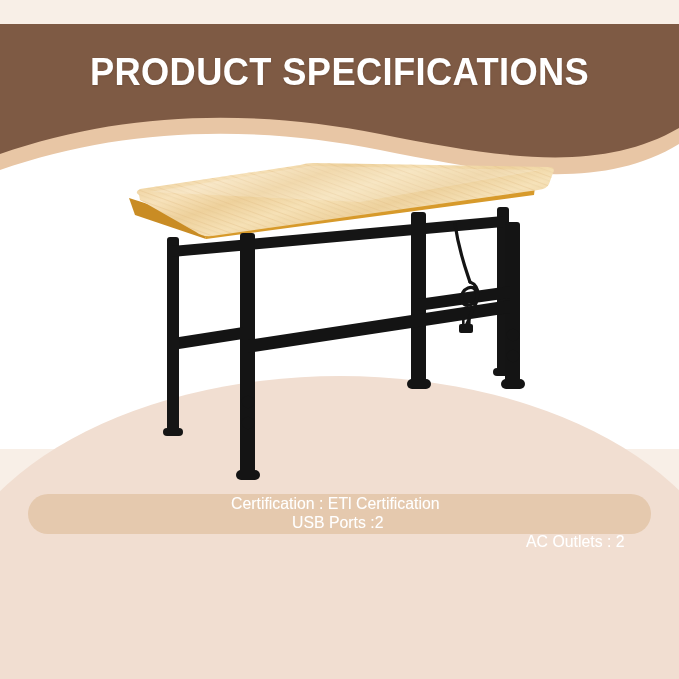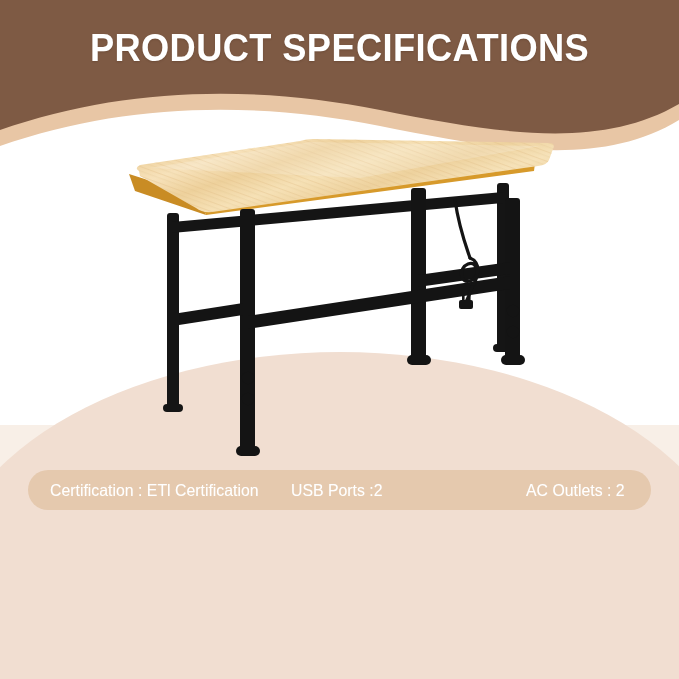--- a/index.html
+++ b/index.html
@@ -2,21 +2,21 @@
 <html><head>
 <meta charset="utf-8">
 <style>
   html,body{margin:0;padding:0;}
   body{
     width:679px;height:679px;overflow:hidden;
     background:#f8efe7;
     font-family:"Liberation Sans", sans-serif;
     position:relative;
   }
-  .stage{position:absolute;inset:0;overflow:hidden;}
+  .stage{position:absolute;inset:0;overflow:hidden;margin-top:24px;}
 
   
   .white-band{position:absolute;left:0;top:95px;width:679px;height:330px;background:#ffffff;}
 
   
   .floor{
     position:absolute;left:-60px;top:352px;width:800px;height:420px;
     background:#f1ded1;border-radius:50% 50% 0 0 / 58% 58% 0 0;
   }
 
@@ -33,21 +33,21 @@
   }
 
   
   .bench{position:absolute;left:0;top:0;width:679px;height:470px;}
 
   
   .specs{position:absolute;left:0;top:470px;width:679px;}
   .spec-row{
     position:relative;margin:0 auto 7px auto;width:623px;height:40px;
     border-radius:20px;display:flex;align-items:center;
-    box-sizing:border-box;padding:0 22px;
+    box-sizing:border-box;padding:0 22px;flex-direction:column;
   }
   .spec-row.light{background:#e5c9ae;}
   .spec-row.dark{background:#87614a;}
   .spec-cell{
     color:#ffffff;font-size:16.5px;white-space:nowrap;
     font-family:"Liberation Sans Narrow","Liberation Sans",sans-serif;
     transform:scaleX(.96);transform-origin:0 50%;
   }
   .spec-row.light .spec-cell{text-shadow:0 0 1px rgba(255,255,255,.35);}
   .sp-a{flex:0 0 auto;}

